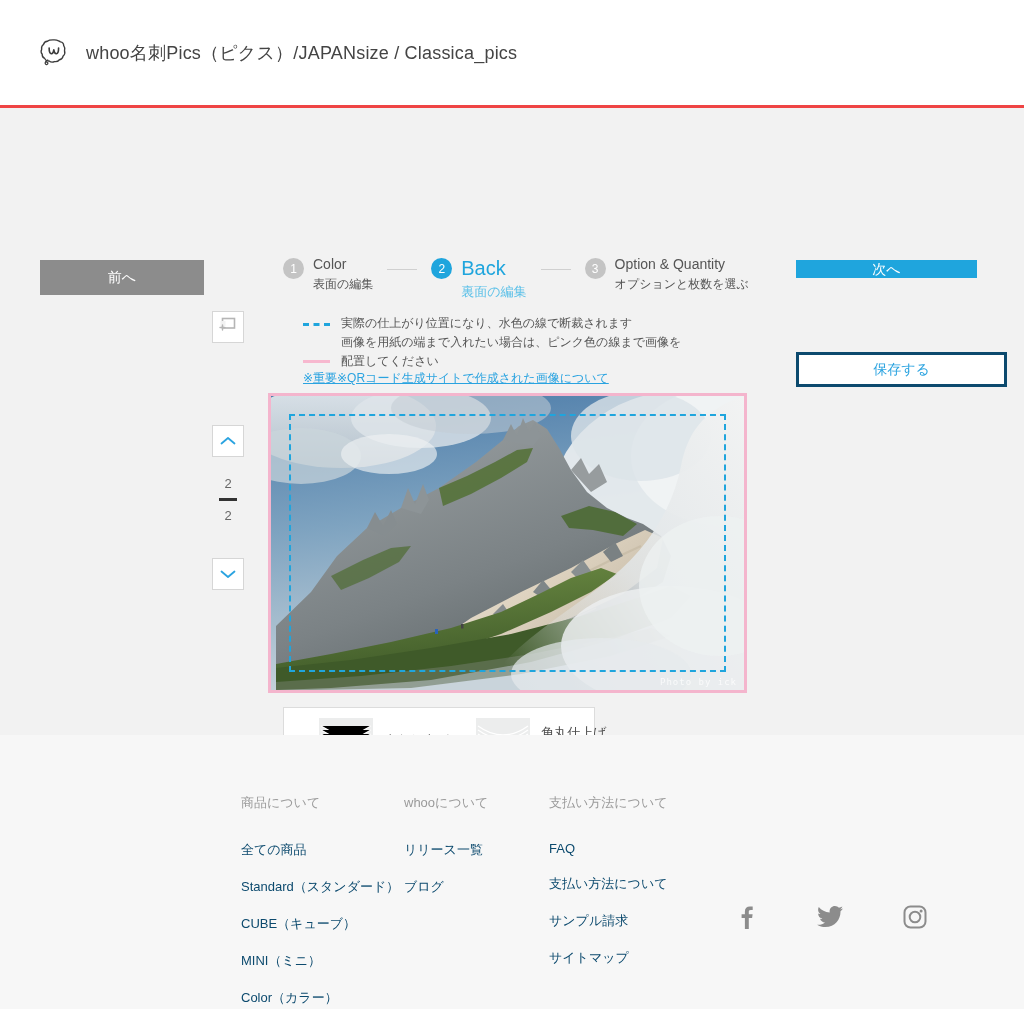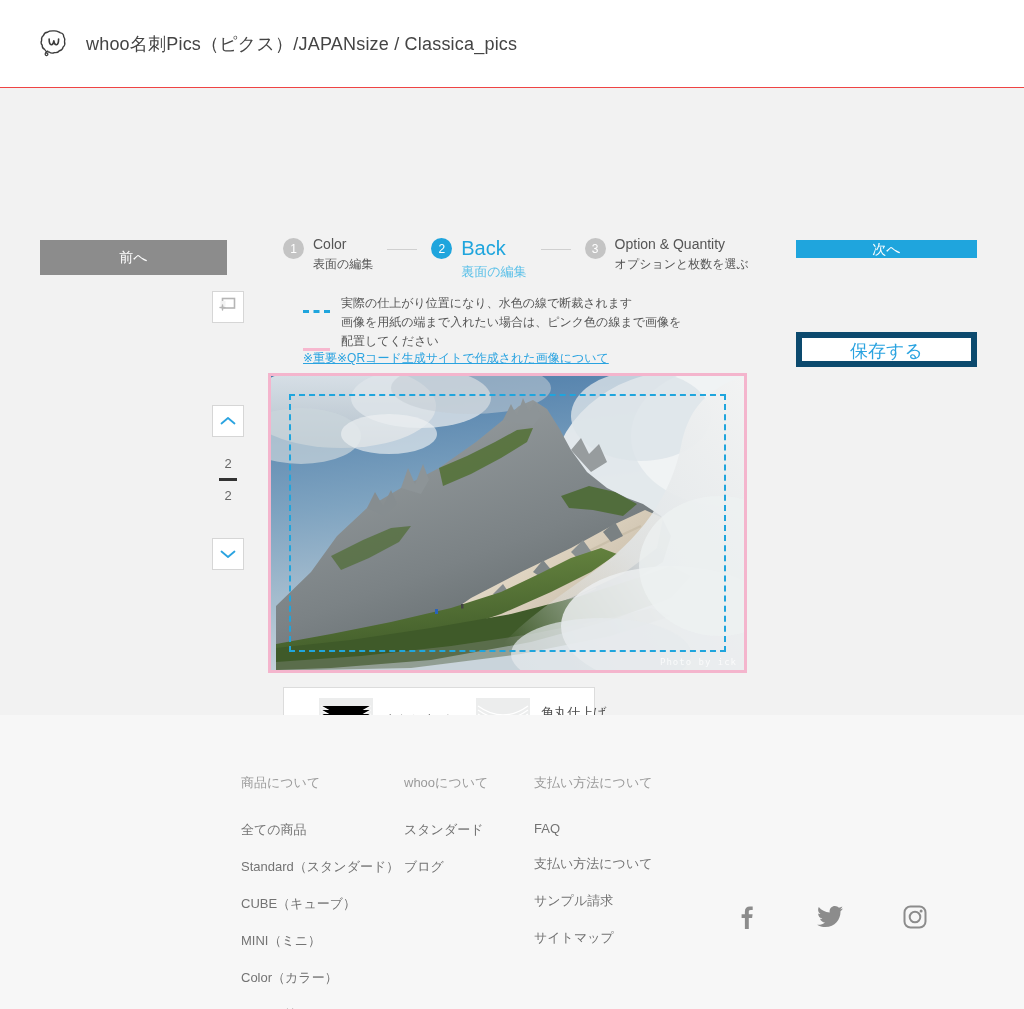--- a/index.html
+++ b/index.html
@@ -7,23 +7,23 @@
   body {
     width: 1024px; height: 1009px;
     font-family: "Liberation Sans", "DejaVu Sans", sans-serif;
     background: #f2f2f2;
     color: #333;
     overflow: hidden;
   }
 
   
   .header {
-    height: 88px;
+    height: 108px;
     background: #ffffff;
-    border-bottom: 1px solid #ef4444;
+    border-bottom: 3px solid #ef4444;
     display: flex;
     align-items: center;
     padding-left: 36px;
   }
   .logo-mark { width: 36px; height: 36px; flex: 0 0 36px; }
   .breadcrumb {
     margin-left: 14px;
     font-size: 18px;
     color: #444;
     letter-spacing: .2px;
@@ -33,21 +33,21 @@
   
   .content {
     position: relative;
     height: 627px;
     background: #f2f2f2;
   }
 
   
   .btn-prev {
     position: absolute; left: 40px; top: 152px;
-    width: 187px; height: 35px;
+    width: 164px; height: 35px;
     background: #8c8c8c;
     color: #ffffff;
     border: none;
     font-size: 14px;
     font-family: inherit;
     cursor: pointer;
   }
   .icon-btn {
     position: absolute;
     width: 32px; height: 32px;
@@ -92,21 +92,21 @@
   .step-connector {
     width: 30px; height: 1px; background: #d0d0d0;
     margin: 13px 14px 0 14px;
   }
 
   
   .legend {
     position: absolute; left: 303px; top: 206px;
     font-size: 12px; color: #555; line-height: 19px;
   }
-  .legend-row { display: flex; align-items: flex-end; }
+  .legend-row { display: flex; align-items: flex-start; }
   .swatch { width: 27px; flex: 0 0 27px; margin-top: 9px; }
   .swatch-dash {
     border-top: 3px dashed #1fa5dd;
   }
   .swatch-pink {
     border-top: 3px solid #f7b8cf;
     margin-top: 27px;
   }
   .legend-text { margin-left: 11px; }
   .qr-link {
@@ -165,48 +165,48 @@
   
   .btn-next {
     position: absolute; left: 796px; top: 152px;
     width: 181px; height: 18px;
     background: #1fa5dd; color: #fff;
     border: none; font-size: 14px; font-family: inherit;
     cursor: pointer;
   }
   .btn-save {
     position: absolute; left: 796px; top: 244px;
-    width: 181px; height: 35px;
+    width: 211px; height: 35px;
     background: #fff; color: #2aa3e0;
-    border: 6px solid #0c4a6e;
-    font-size: 18px; font-family: inherit;
+    border: 3px solid #0c4a6e;
+    font-size: 14px; font-family: inherit;
     cursor: pointer;
   }
   .warn {
     position: absolute; left: 796px; top: 288px;
     width: 190px;
     font-size: 12px; color: #e8605c; line-height: 18px;
   }
 
   
   .footer {
     height: 294px;
     background: #f7f7f7;
     position: relative;
   }
   .fcol { position: absolute; top: 59px; }
   .fcol.c1 { left: 241px; }
   .fcol.c2 { left: 404px; }
-  .fcol.c3 { left: 534px; }
+  .fcol.c3 { left: 549px; }
   .fcol-title {
     font-size: 13px; color: #9a9a9a; margin-bottom: 29px;
     white-space: nowrap;
   }
   .fcol a {
-    display: block; font-size: 13px; color: #737373;
+    display: block; font-size: 13px; color: #0c4a6e;
     text-decoration: none; margin-bottom: 19px;
     white-space: nowrap; cursor: pointer;
   }
   .socials {
     position: absolute; left: 735px; top: 905px;
     display: flex; gap: 60px; align-items: center;
   }
   .socials .s-ic { cursor: pointer; }
 </style>
 </head>
@@ -440,21 +440,21 @@
     <a>Standard（スタンダード）</a>
     <a>CUBE（キューブ）</a>
     <a>MINI（ミニ）</a>
     <a>Color（カラー）</a>
     <a>Haku（箔）</a>
 
   </div>
 
   <div class="fcol c2">
     <div class="fcol-title">whooについて</div>
-    <a>スタンダード</a>
+    <a>リリース一覧</a>
     <a>ブログ</a>
   </div>
 
   <div class="fcol c3">
     <div class="fcol-title">支払い方法について</div>
     <a>FAQ</a>
     <a>支払い方法について</a>
     <a>サンプル請求</a>
     <a>サイトマップ</a>
   </div>

